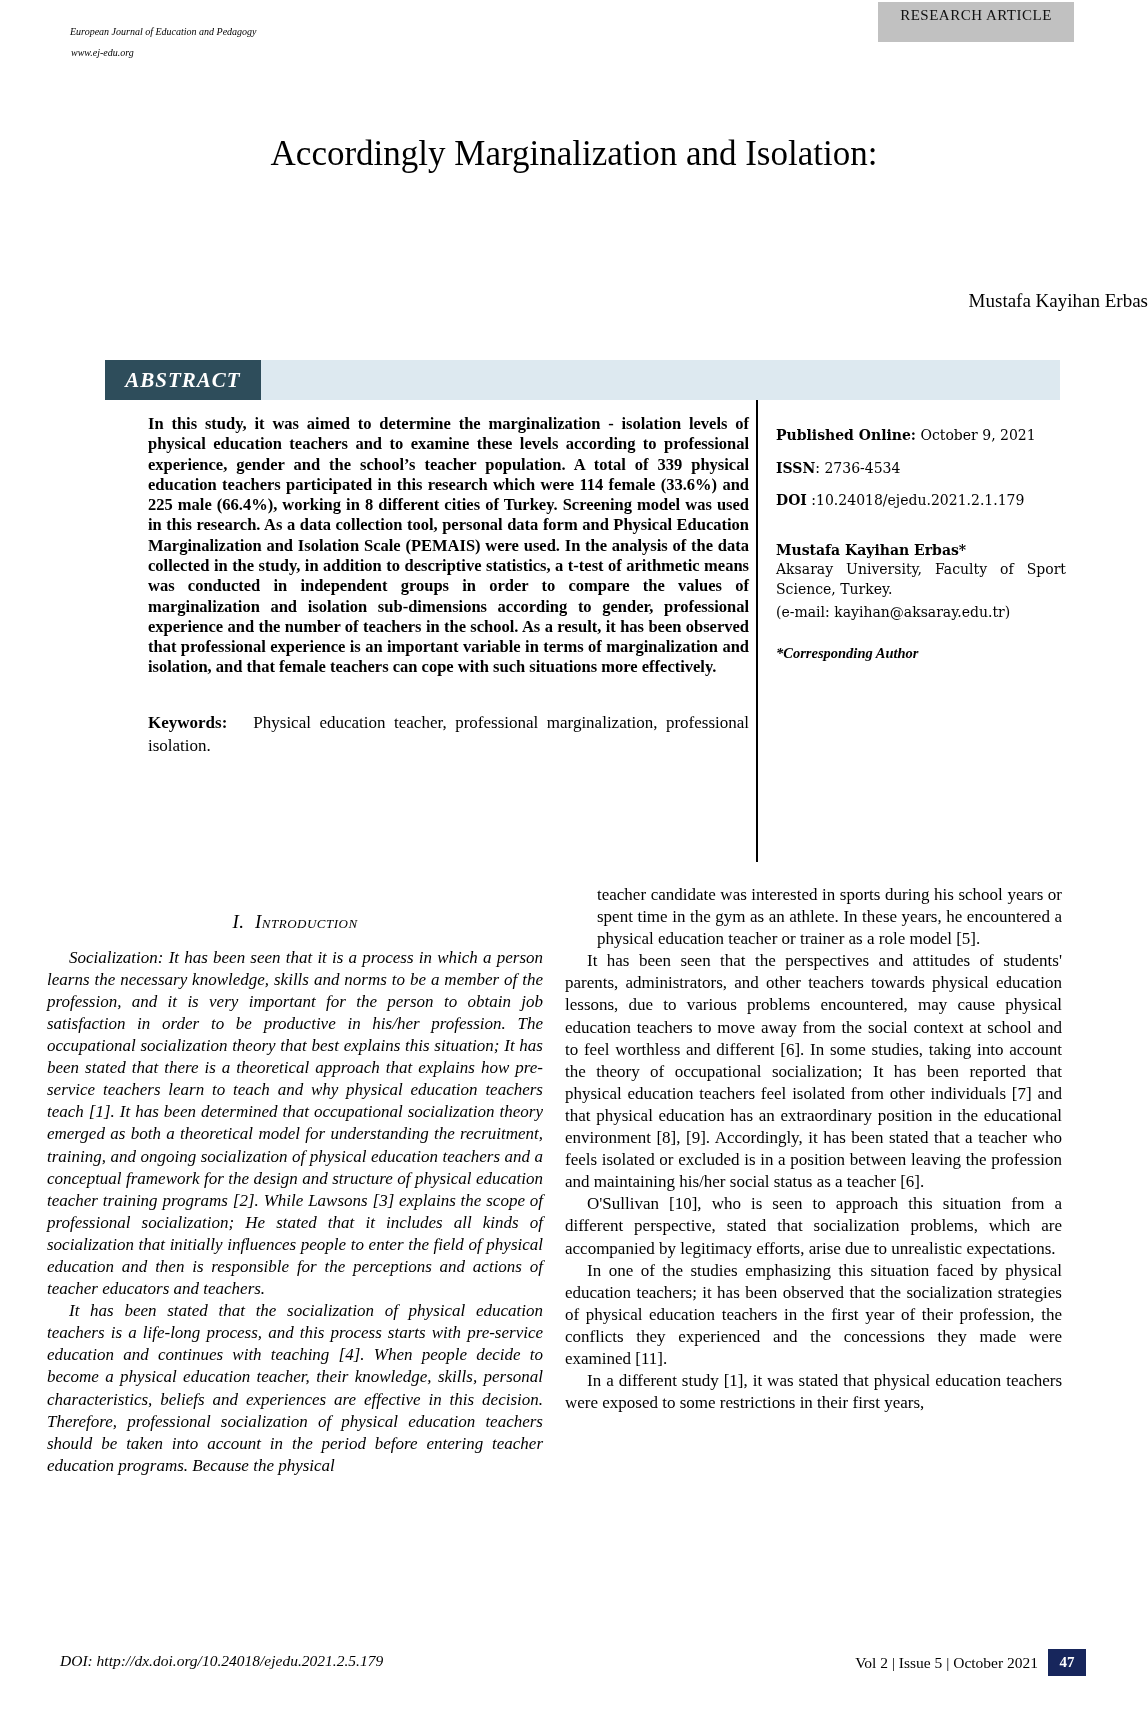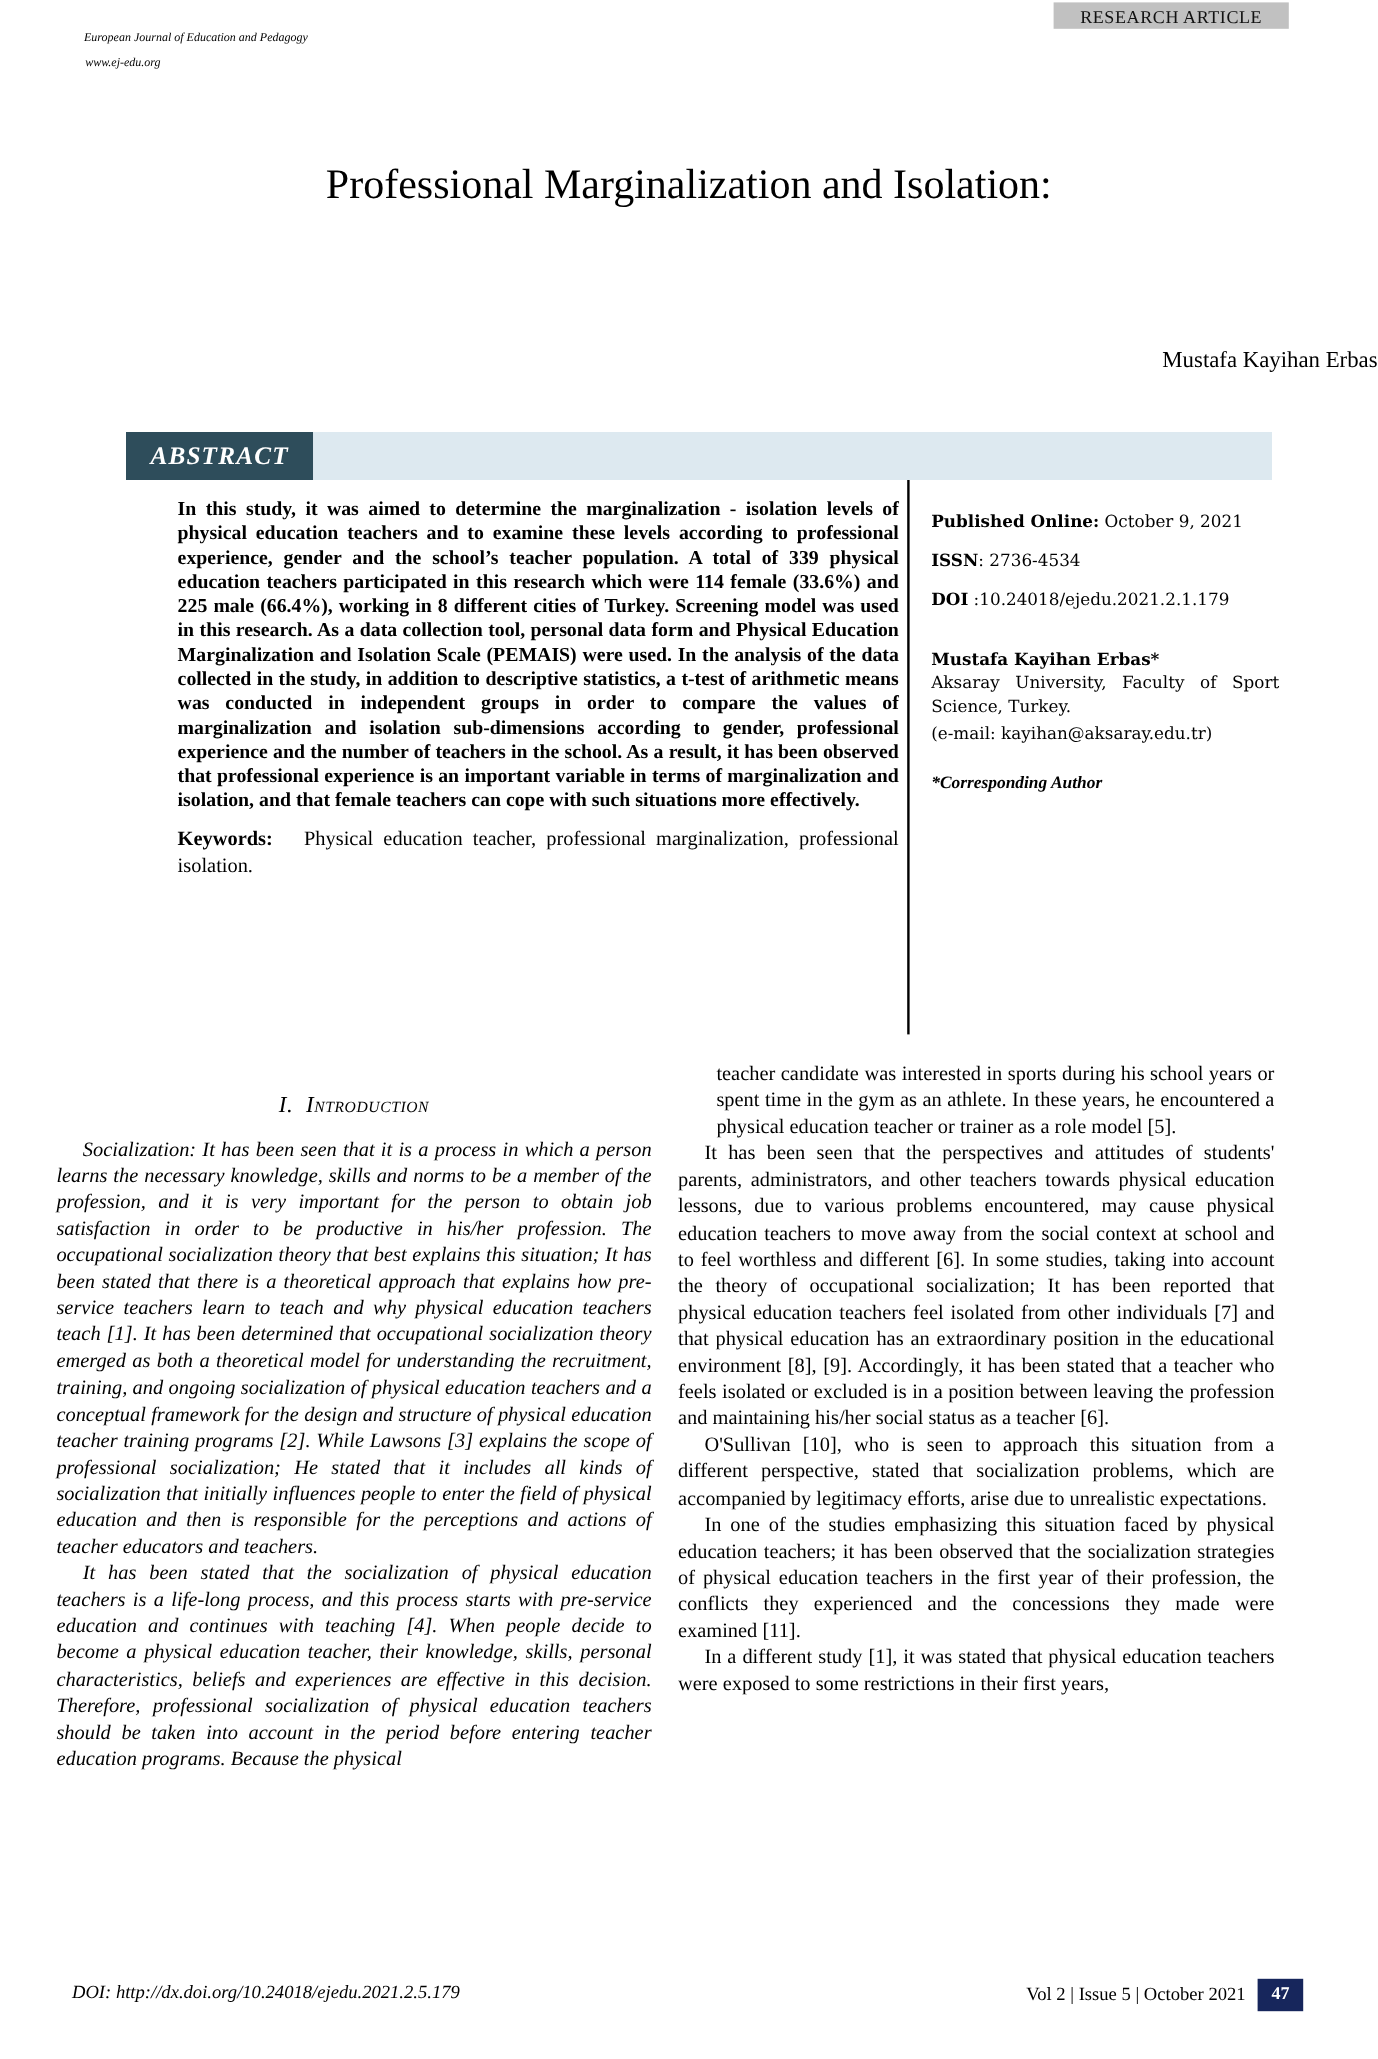--- a/index.html
+++ b/index.html
@@ -12,21 +12,21 @@
   html,body{background:#ffffff;}
   .page{
     position:relative;
     width:1148px;height:1716px;
     background:#ffffff;
     font-family:"Liberation Serif", serif;
     color:#000;
     overflow:hidden;
   }
   .badge{
-    position:absolute;left:878px;top:2px;width:196px;height:22px;
+    position:absolute;left:878px;top:2px;width:196px;height:40px;
     background:var(--badge-gray,#c1c1c1);
     font-size:15px;line-height:26px;text-align:center;letter-spacing:.5px;
     color:#111;
   }
   .journal{position:absolute;left:70px;top:26px;font-style:italic;font-size:10px;}
   .website{position:absolute;left:71px;top:47px;font-style:italic;font-size:10px;}
   .title{
     position:absolute;left:0;top:128px;width:100%;
     text-align:center;font-size:35px;font-weight:400;line-height:1.5;
   }
@@ -39,21 +39,21 @@
   }
   .abstract-bar{
     position:absolute;left:261px;top:360px;width:799px;height:40px;
     background:var(--abstract-light,#dde9f0);
   }
   .abstract-text{
     position:absolute;left:148px;top:414px;width:601px;
     font-weight:700;font-size:16.5px;line-height:1.23;text-align:justify;
   }
   .keywords{
-    position:absolute;left:148px;top:688px;width:601px;
+    position:absolute;left:148px;top:712px;width:601px;
     font-size:17px;line-height:1.35;text-align:justify;
   }
   .kw-label{font-weight:700;margin-right:26px;}
   .vrule{position:absolute;left:756px;top:400px;width:2px;height:462px;background:#000;}
   .sidebar{
     position:absolute;left:776px;top:426px;width:290px;
     font-family:"DejaVu Serif", serif;font-size:14px;line-height:1.4;
   }
   .side-line{margin-bottom:13px;}
   .side-line.gap-after{margin-bottom:30px;}
@@ -91,21 +91,21 @@
 </head>
 <body>
 
 <div class="page">
 
   <div class="badge">RESEARCH ARTICLE</div>
 
   <div class="journal">European Journal of Education and Pedagogy</div>
   <div class="website">www.ej-edu.org</div>
 
-  <h1 class="title"><span>Professional Marginalization and Isolation:</span><br></h1>
+  <h1 class="title"><span>Accordingly Marginalization and Isolation:</span><br></h1>
 
   <div class="author">Mustafa Kayihan Erbas</div>
 
   <div class="abstract-label">ABSTRACT</div>
   <div class="abstract-bar"></div>
 
   <div class="abstract-text">In this study, it was aimed to determine the marginalization - isolation levels of physical education teachers and to examine these levels according to professional experience, gender and the school’s teacher population. A total of 339 physical education teachers participated in this research which were 114 female (33.6%) and 225 male (66.4%), working in 8 different cities of Turkey. Screening model was used in this research. As a data collection tool, personal data form and Physical Education Marginalization and Isolation Scale (PEMAIS) were used. In the analysis of the data collected in the study, in addition to descriptive statistics, a t-test of arithmetic means was conducted in independent groups in order to compare the values of marginalization and isolation sub-dimensions according to gender, professional experience and the number of teachers in the school. As a result, it has been observed that professional experience is an important variable in terms of marginalization and isolation, and that female teachers can cope with such situations more effectively.</div>
 
   <div class="keywords"><span class="kw-label">Keywords:</span><span>Physical education teacher, professional marginalization, professional isolation.</span></div>
 

